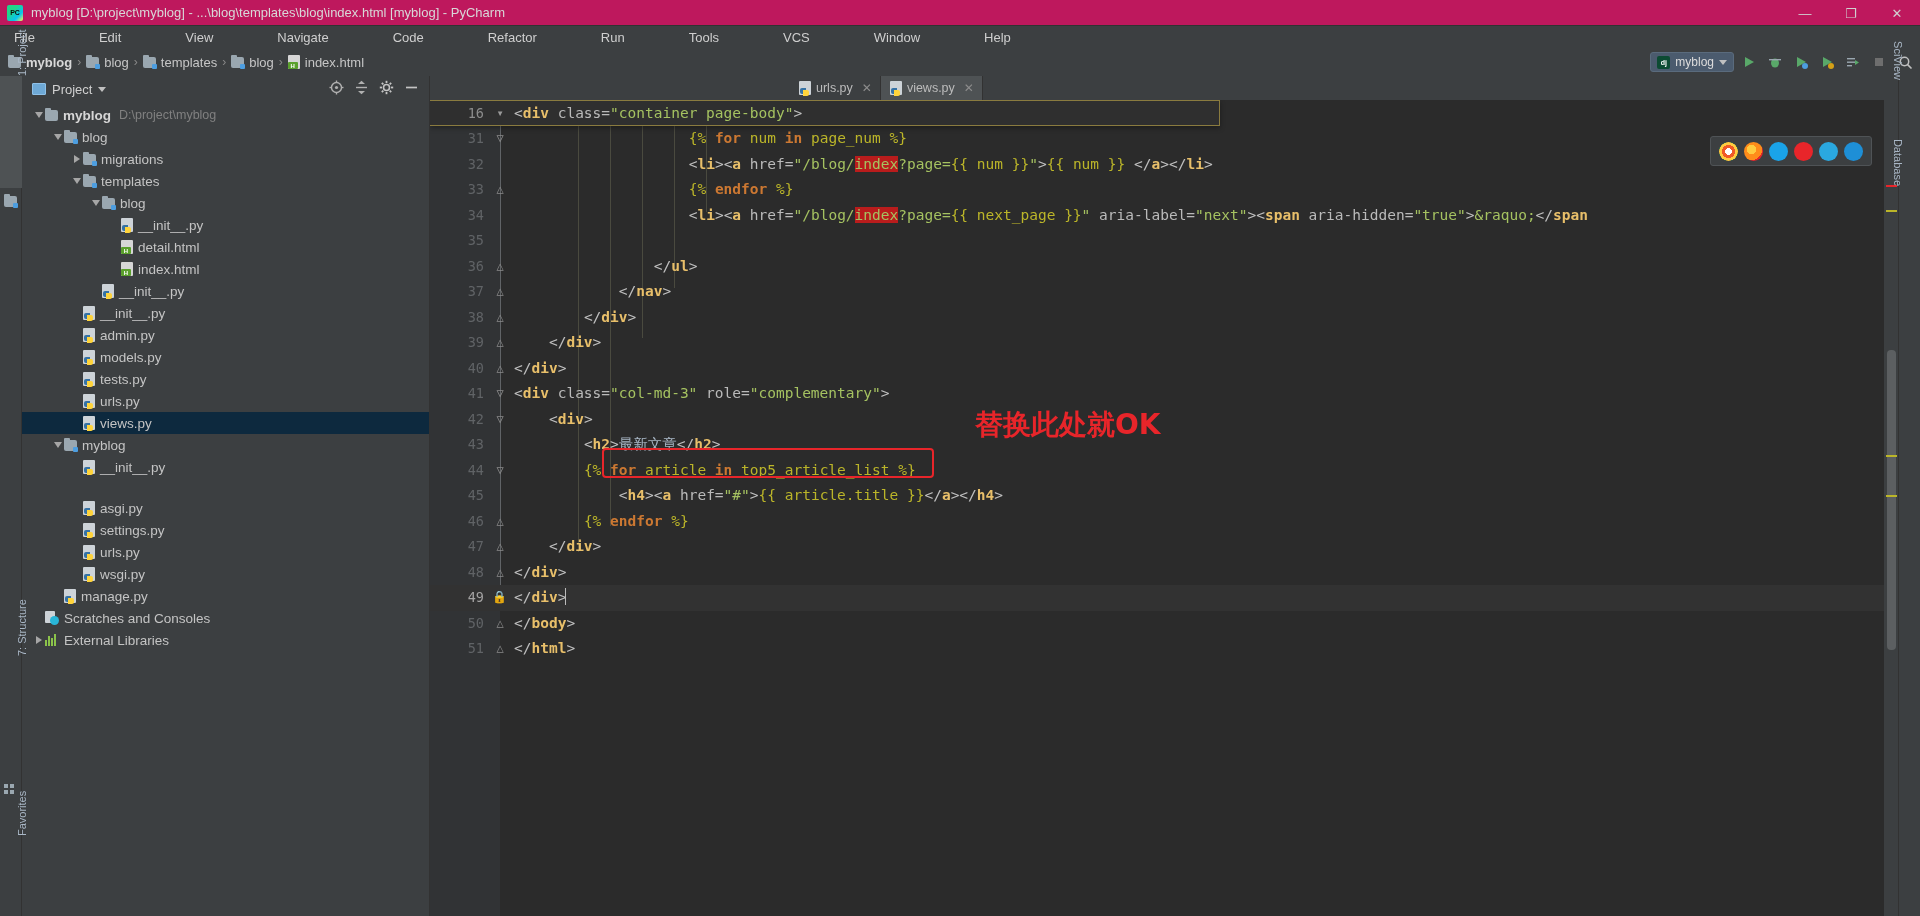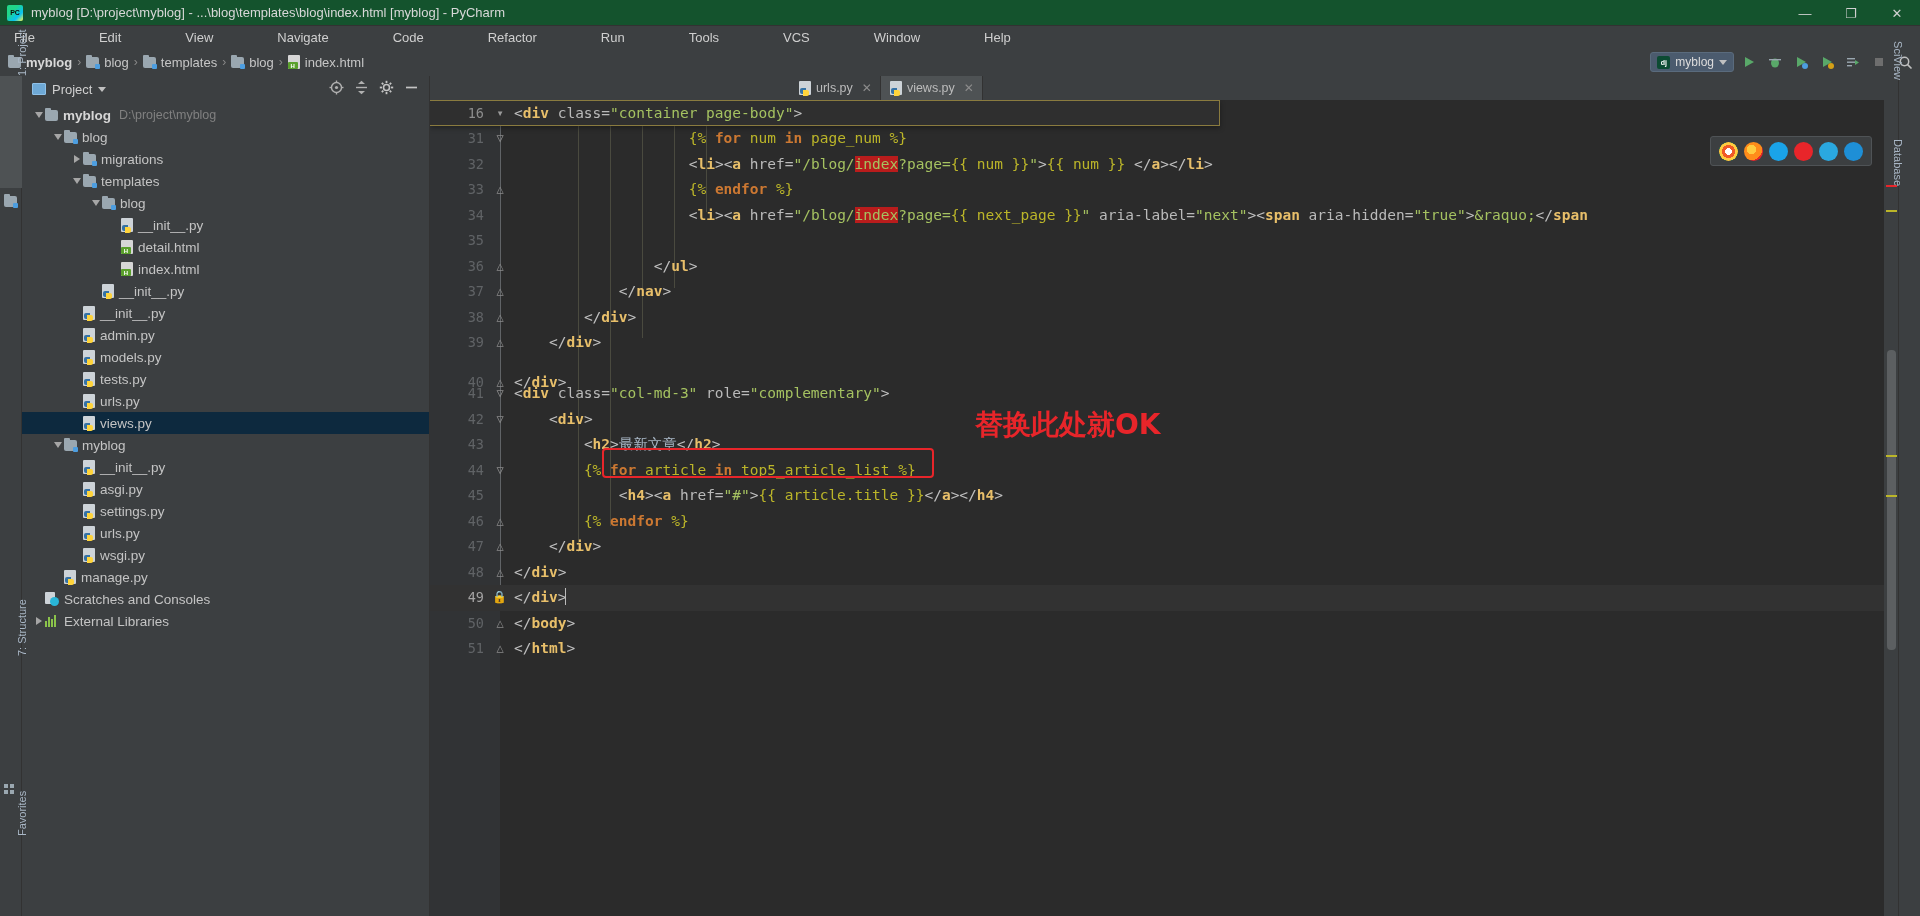--- a/index.html
+++ b/index.html
@@ -5,21 +5,21 @@
   * { box-sizing: border-box; margin:0; padding:0; }
   html,body {
     width:1920px; height:916px; overflow:hidden;
     background:#3c3f41;
     font-family:"Liberation Sans", sans-serif;
     color:#bbbbbb;
     -webkit-font-smoothing:antialiased;
   }
   
   .titlebar{
-    height:26px; background:#14532d; display:flex; align-items:center;
+    height:26px; background:#be185d; display:flex; align-items:center;
     position:relative; border-bottom:1px solid #323232;
   }
   .pc-logo{
     width:16px; height:16px; margin-left:7px; margin-right:8px;
     background:linear-gradient(135deg,#21d789 0%,#21d789 35%,#07c3f2 70%,#fcf84a 100%);
     border-radius:2px; position:relative; flex:none;
   }
   .pc-logo:after{
     content:"PC"; position:absolute; inset:0; color:#0d0d0d; font-size:7px;
     font-weight:bold; display:flex; align-items:center; justify-content:center;
@@ -512,21 +512,21 @@
             <i></i>
           </span>
           <span class="folder-ic mod ic"></span>
           <span class="lbl">myblog</span>
         </div>
         <div class="row" style="padding-left: 48px;">
           <span class="arrow "></span>
           <span class="py-ic ic"></span>
           <span class="lbl">__init__.py</span>
         </div>
-        <div class="row" style="padding-left: 48px;">
+        <div class="row" style="padding-left: 48px; margin-top: 19px;">
           <span class="arrow "></span>
           <span class="py-ic ic"></span>
           <span class="lbl">asgi.py</span>
         </div>
         <div class="row" style="padding-left: 48px;">
           <span class="arrow "></span>
           <span class="py-ic ic"></span>
           <span class="lbl">settings.py</span>
         </div>
         <div class="row" style="padding-left: 48px;">
@@ -595,21 +595,21 @@
       <div class="lines" id="lines">
           <div class="ln" style="top: 26px;"><span class="num">31</span><span class="fold">▽</span><span class="code"><span class="cn"> </span><span class="cn"> </span><span class="cn"> </span><span class="cn"> </span><span class="cn"> </span><span class="cn"> </span><span class="cn"> </span><span class="cn"> </span><span class="cn"> </span><span class="cn"> </span><span class="cn"> </span><span class="cn"> </span><span class="cn"> </span><span class="cn"> </span><span class="cn"> </span><span class="cn"> </span><span class="cn"> </span><span class="cn"> </span><span class="cn"> </span><span class="cn"> </span><span class="dj">{% <span class="kw">for</span> num <span class="kw">in</span> page_num %}</span></span></div>
           <div class="ln" style="top: 51.5px;"><span class="num">32</span><span class="code"><span class="cn"> </span><span class="cn"> </span><span class="cn"> </span><span class="cn"> </span><span class="cn"> </span><span class="cn"> </span><span class="cn"> </span><span class="cn"> </span><span class="cn"> </span><span class="cn"> </span><span class="cn"> </span><span class="cn"> </span><span class="cn"> </span><span class="cn"> </span><span class="cn"> </span><span class="cn"> </span><span class="cn"> </span><span class="cn"> </span><span class="cn"> </span><span class="cn"> </span><span class="brk">&lt;</span><span class="tagname">li</span><span class="brk">&gt;</span><span class="brk">&lt;</span><span class="tagname">a</span><span class="attr"> href=</span><span class="str">"/blog/<span class="hl">index</span>?page=</span><span class="dj">{{ num }}</span><span class="str">"</span><span class="brk">&gt;</span><span class="dj">{{ num }}</span><span class="cn"> </span><span class="brk">&lt;/</span><span class="tagname">a</span><span class="brk">&gt;</span><span class="brk">&lt;/</span><span class="tagname">li</span><span class="brk">&gt;</span></span></div>
           <div class="ln" style="top: 77px;"><span class="num">33</span><span class="fold">△</span><span class="code"><span class="cn"> </span><span class="cn"> </span><span class="cn"> </span><span class="cn"> </span><span class="cn"> </span><span class="cn"> </span><span class="cn"> </span><span class="cn"> </span><span class="cn"> </span><span class="cn"> </span><span class="cn"> </span><span class="cn"> </span><span class="cn"> </span><span class="cn"> </span><span class="cn"> </span><span class="cn"> </span><span class="cn"> </span><span class="cn"> </span><span class="cn"> </span><span class="cn"> </span><span class="dj">{% <span class="kw">endfor</span> %}</span></span></div>
           <div class="ln" style="top: 102.5px;"><span class="num">34</span><span class="code"><span class="cn"> </span><span class="cn"> </span><span class="cn"> </span><span class="cn"> </span><span class="cn"> </span><span class="cn"> </span><span class="cn"> </span><span class="cn"> </span><span class="cn"> </span><span class="cn"> </span><span class="cn"> </span><span class="cn"> </span><span class="cn"> </span><span class="cn"> </span><span class="cn"> </span><span class="cn"> </span><span class="cn"> </span><span class="cn"> </span><span class="cn"> </span><span class="cn"> </span><span class="brk">&lt;</span><span class="tagname">li</span><span class="brk">&gt;</span><span class="brk">&lt;</span><span class="tagname">a</span><span class="attr"> href=</span><span class="str">"/blog/<span class="hl">index</span>?page=</span><span class="dj">{{ next_page }}</span><span class="str">"</span><span class="attr"> aria-label=</span><span class="str">"next"</span><span class="brk">&gt;</span><span class="brk">&lt;</span><span class="tagname">span</span><span class="attr"> aria-hidden=</span><span class="str">"true"</span><span class="brk">&gt;</span><span class="str">&amp;raquo;</span><span class="brk">&lt;/</span><span class="tagname">span</span></span></div>
           <div class="ln" style="top: 128px;"><span class="num">35</span><span class="code"></span></div>
           <div class="ln" style="top: 153.5px;"><span class="num">36</span><span class="fold">△</span><span class="code"><span class="cn"> </span><span class="cn"> </span><span class="cn"> </span><span class="cn"> </span><span class="cn"> </span><span class="cn"> </span><span class="cn"> </span><span class="cn"> </span><span class="cn"> </span><span class="cn"> </span><span class="cn"> </span><span class="cn"> </span><span class="cn"> </span><span class="cn"> </span><span class="cn"> </span><span class="cn"> </span><span class="brk">&lt;/</span><span class="tagname">ul</span><span class="brk">&gt;</span></span></div>
           <div class="ln" style="top: 179px;"><span class="num">37</span><span class="fold">△</span><span class="code"><span class="cn"> </span><span class="cn"> </span><span class="cn"> </span><span class="cn"> </span><span class="cn"> </span><span class="cn"> </span><span class="cn"> </span><span class="cn"> </span><span class="cn"> </span><span class="cn"> </span><span class="cn"> </span><span class="cn"> </span><span class="brk">&lt;/</span><span class="tagname">nav</span><span class="brk">&gt;</span></span></div>
           <div class="ln" style="top: 204.5px;"><span class="num">38</span><span class="fold">△</span><span class="code"><span class="cn"> </span><span class="cn"> </span><span class="cn"> </span><span class="cn"> </span><span class="cn"> </span><span class="cn"> </span><span class="cn"> </span><span class="cn"> </span><span class="brk">&lt;/</span><span class="tagname">div</span><span class="brk">&gt;</span></span></div>
           <div class="ln" style="top: 230px;"><span class="num">39</span><span class="fold">△</span><span class="code"><span class="cn"> </span><span class="cn"> </span><span class="cn"> </span><span class="cn"> </span><span class="brk">&lt;/</span><span class="tagname">div</span><span class="brk">&gt;</span></span></div>
-          <div class="ln" style="top: 255.5px; margin-top: 14px;"><span class="num">40</span><span class="fold">△</span><span class="code"><span class="brk">&lt;/</span><span class="tagname">div</span><span class="brk">&gt;</span></span></div>
+          <div class="ln" style="top: 255.5px;"><span class="num">40</span><span class="fold">△</span><span class="code"><span class="brk">&lt;/</span><span class="tagname">div</span><span class="brk">&gt;</span></span></div>
           <div class="ln" style="top: 281px;"><span class="num">41</span><span class="fold">▽</span><span class="code"><span class="brk">&lt;</span><span class="tagname">div</span><span class="attr"> class=</span><span class="str">"col-md-3"</span><span class="attr"> role=</span><span class="str">"complementary"</span><span class="brk">&gt;</span></span></div>
           <div class="ln" style="top: 306.5px;"><span class="num">42</span><span class="fold">▽</span><span class="code"><span class="cn"> </span><span class="cn"> </span><span class="cn"> </span><span class="cn"> </span><span class="brk">&lt;</span><span class="tagname">div</span><span class="brk">&gt;</span></span></div>
           <div class="ln" style="top: 332px;"><span class="num">43</span><span class="code"><span class="cn"> </span><span class="cn"> </span><span class="cn"> </span><span class="cn"> </span><span class="cn"> </span><span class="cn"> </span><span class="cn"> </span><span class="cn"> </span><span class="brk">&lt;</span><span class="tagname">h2</span><span class="brk">&gt;</span><span class="cn">最</span><span class="cn">新</span><span class="cn">文</span><span class="cn">章</span><span class="brk">&lt;/</span><span class="tagname">h2</span><span class="brk">&gt;</span></span></div>
           <div class="ln" style="top: 357.5px;"><span class="num">44</span><span class="fold">▽</span><span class="code"><span class="cn"> </span><span class="cn"> </span><span class="cn"> </span><span class="cn"> </span><span class="cn"> </span><span class="cn"> </span><span class="cn"> </span><span class="cn"> </span><span class="dj">{% <span class="kw">for</span> article <span class="kw">in</span> top5_article_list %}</span></span></div>
           <div class="ln" style="top: 383px;"><span class="num">45</span><span class="code"><span class="cn"> </span><span class="cn"> </span><span class="cn"> </span><span class="cn"> </span><span class="cn"> </span><span class="cn"> </span><span class="cn"> </span><span class="cn"> </span><span class="cn"> </span><span class="cn"> </span><span class="cn"> </span><span class="cn"> </span><span class="brk">&lt;</span><span class="tagname">h4</span><span class="brk">&gt;</span><span class="brk">&lt;</span><span class="tagname">a</span><span class="attr"> href=</span><span class="str">"#"</span><span class="brk">&gt;</span><span class="dj">{{ article.title }}</span><span class="brk">&lt;/</span><span class="tagname">a</span><span class="brk">&gt;</span><span class="brk">&lt;/</span><span class="tagname">h4</span><span class="brk">&gt;</span></span></div>
           <div class="ln" style="top: 408.5px;"><span class="num">46</span><span class="fold">△</span><span class="code"><span class="cn"> </span><span class="cn"> </span><span class="cn"> </span><span class="cn"> </span><span class="cn"> </span><span class="cn"> </span><span class="cn"> </span><span class="cn"> </span><span class="dj">{% <span class="kw">endfor</span> %}</span></span></div>
           <div class="ln" style="top: 434px;"><span class="num">47</span><span class="fold">△</span><span class="code"><span class="cn"> </span><span class="cn"> </span><span class="cn"> </span><span class="cn"> </span><span class="brk">&lt;/</span><span class="tagname">div</span><span class="brk">&gt;</span></span></div>
           <div class="ln" style="top: 459.5px;"><span class="num">48</span><span class="fold">△</span><span class="code"><span class="brk">&lt;/</span><span class="tagname">div</span><span class="brk">&gt;</span></span></div>
           <div class="ln cur" style="top: 485px;"><span class="num">49</span><span class="fold">🔒</span><span class="code"><span class="brk">&lt;/</span><span class="tagname">div</span><span class="brk">&gt;</span><span class="caret"></span></span></div>
           <div class="ln" style="top: 510.5px;"><span class="num">50</span><span class="fold">△</span><span class="code"><span class="brk">&lt;/</span><span class="tagname">body</span><span class="brk">&gt;</span></span></div>

